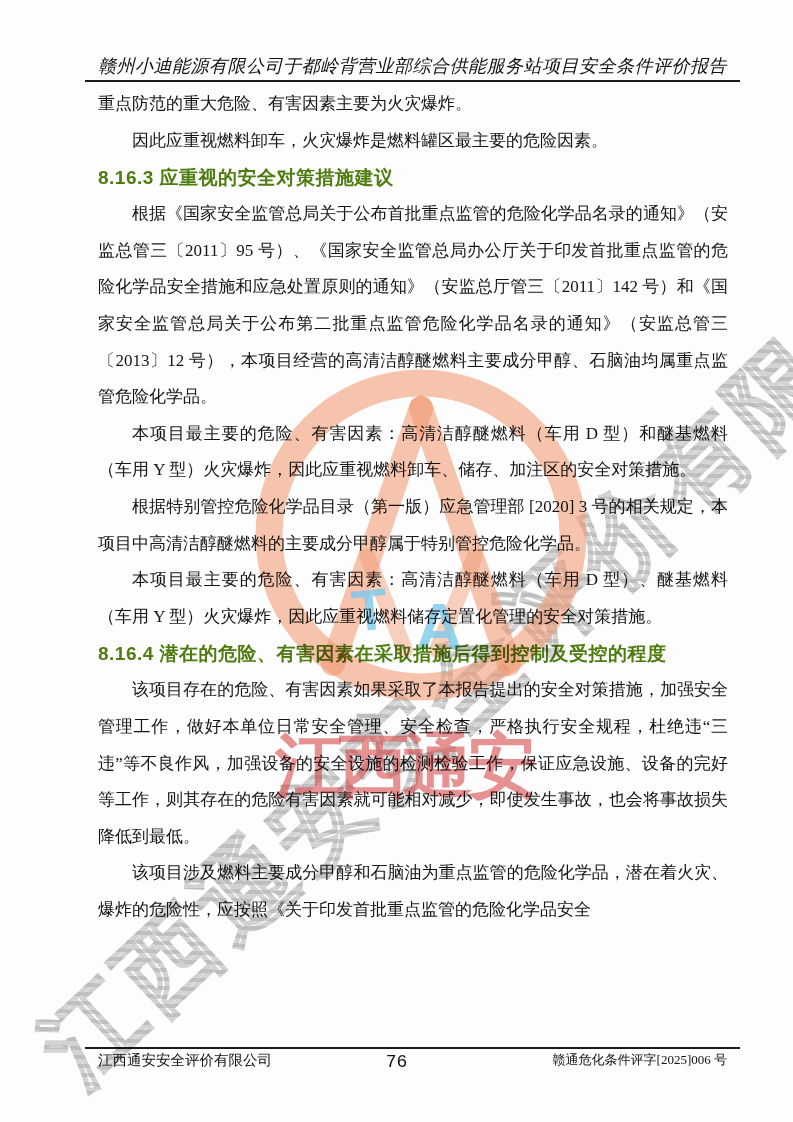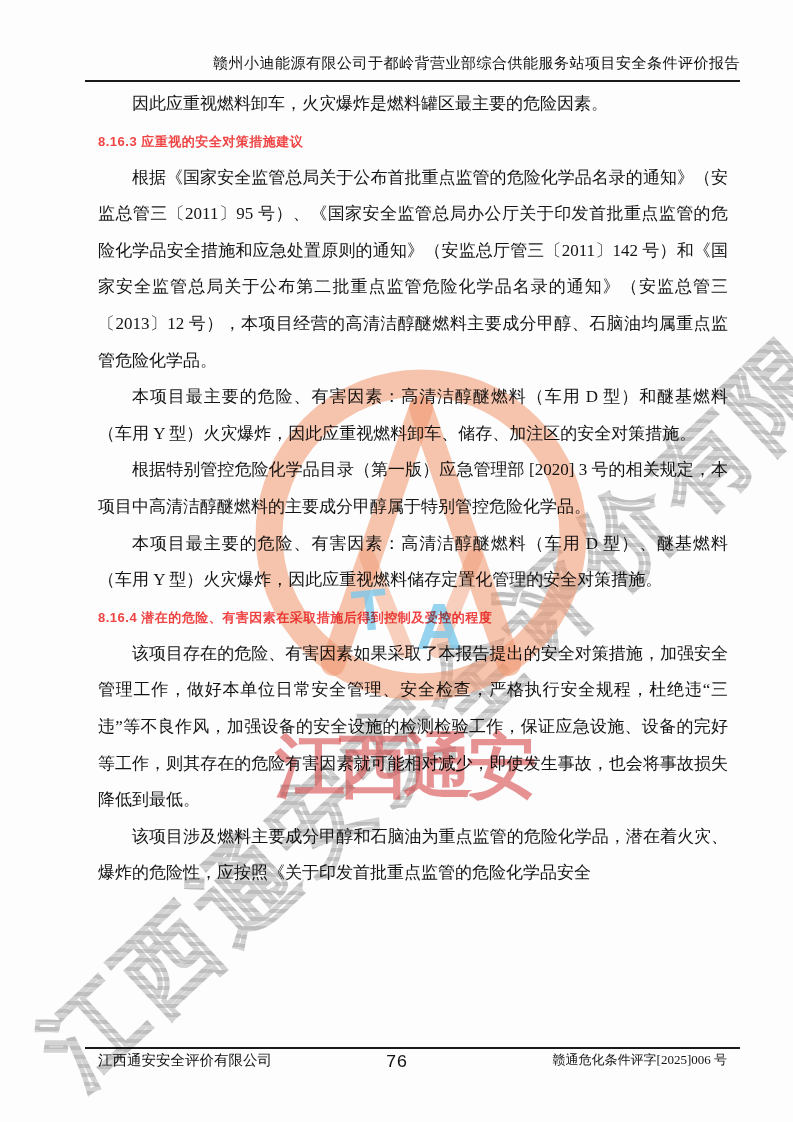--- a/index.html
+++ b/index.html
@@ -9,38 +9,38 @@
     font-family:"Liberation Serif","DejaVu Serif",serif;
     position:relative;
   }
   .page{
     position:absolute;left:0;top:0;width:793px;height:1122px;
     background:#fdfdfd;overflow:hidden;
   }
   
   .header-title{
     position:absolute;top:54px;left:85px;width:655px;
-    text-align:right;font-size:15px;color:#111;
-    letter-spacing:0.5px;white-space:nowrap;overflow:hidden;
+    text-align:center;font-size:18px;color:#111;
+    letter-spacing:0.5px;white-space:nowrap;overflow:hidden;font-style:italic;
   }
   .header-rule{
     position:absolute;top:80px;left:85px;width:655px;height:0;
     border-top:2px solid #1a1a1a;
   }
   
   .content{
     position:absolute;top:86px;left:98px;width:630px;
     font-size:17px;line-height:36.6px;color:#141414;
     text-align:justify;text-justify:inter-ideograph;
   }
   .para{margin:0;text-indent:34px;}
   .para.noindent{text-indent:0;}
   .h3{
     margin:0;font-family:"Liberation Sans","DejaVu Sans",sans-serif;
-    font-weight:bold;font-size:13px;line-height:37px;color:#ef4444;
+    font-weight:bold;font-size:19px;line-height:37px;color:#4d7c0f;
     text-indent:0;letter-spacing:0.5px;
   }
   
   .footer-rule{
     position:absolute;top:1047px;left:85px;width:655px;height:0;
     border-top:2px solid #1a1a1a;
   }
   .footer-left{
     position:absolute;top:1051px;left:98px;font-size:14.5px;color:#111;
   }
@@ -85,20 +85,21 @@
 </style>
 </head>
 <body>
 
 <div class="page">
 
   <div class="header-title">赣州小迪能源有限公司于都岭背营业部综合供能服务站项目安全条件评价报告</div>
   <div class="header-rule"></div>
 
   <div class="content">
+    <p class="para noindent">重点防范的重大危险、有害因素主要为火灾爆炸。</p>
     <p class="para">因此应重视燃料卸车，火灾爆炸是燃料罐区最主要的危险因素。</p>
     <p class="h3">8.16.3 应重视的安全对策措施建议</p>
     <p class="para">根据《国家安全监管总局关于公布首批重点监管的危险化学品名录的通知》（安监总管三〔2011〕95 号）、《国家安全监管总局办公厅关于印发首批重点监管的危险化学品安全措施和应急处置原则的通知》（安监总厅管三〔2011〕142 号）和《国家安全监管总局关于公布第二批重点监管危险化学品名录的通知》（安监总管三〔2013〕12 号），本项目经营的高清洁醇醚燃料主要成分甲醇、石脑油均属重点监管危险化学品。</p>
     <p class="para">本项目最主要的危险、有害因素：高清洁醇醚燃料（车用 D 型）和醚基燃料（车用 Y 型）火灾爆炸，因此应重视燃料卸车、储存、加注区的安全对策措施。</p>
     <p class="para">根据特别管控危险化学品目录（第一版）应急管理部 [2020] 3 号的相关规定，本项目中高清洁醇醚燃料的主要成分甲醇属于特别管控危险化学品。</p>
     <p class="para">本项目最主要的危险、有害因素：高清洁醇醚燃料（车用 D 型）、醚基燃料（车用 Y 型）火灾爆炸，因此应重视燃料储存定置化管理的安全对策措施。</p>
     <p class="h3">8.16.4 潜在的危险、有害因素在采取措施后得到控制及受控的程度</p>
     <p class="para">该项目存在的危险、有害因素如果采取了本报告提出的安全对策措施，加强安全管理工作，做好本单位日常安全管理、安全检查，严格执行安全规程，杜绝违“三违”等不良作风，加强设备的安全设施的检测检验工作，保证应急设施、设备的完好等工作，则其存在的危险有害因素就可能相对减少，即使发生事故，也会将事故损失降低到最低。</p>
     <p class="para">该项目涉及燃料主要成分甲醇和石脑油为重点监管的危险化学品，潜在着火灾、爆炸的危险性，应按照《关于印发首批重点监管的危险化学品安全</p>
   </div>

